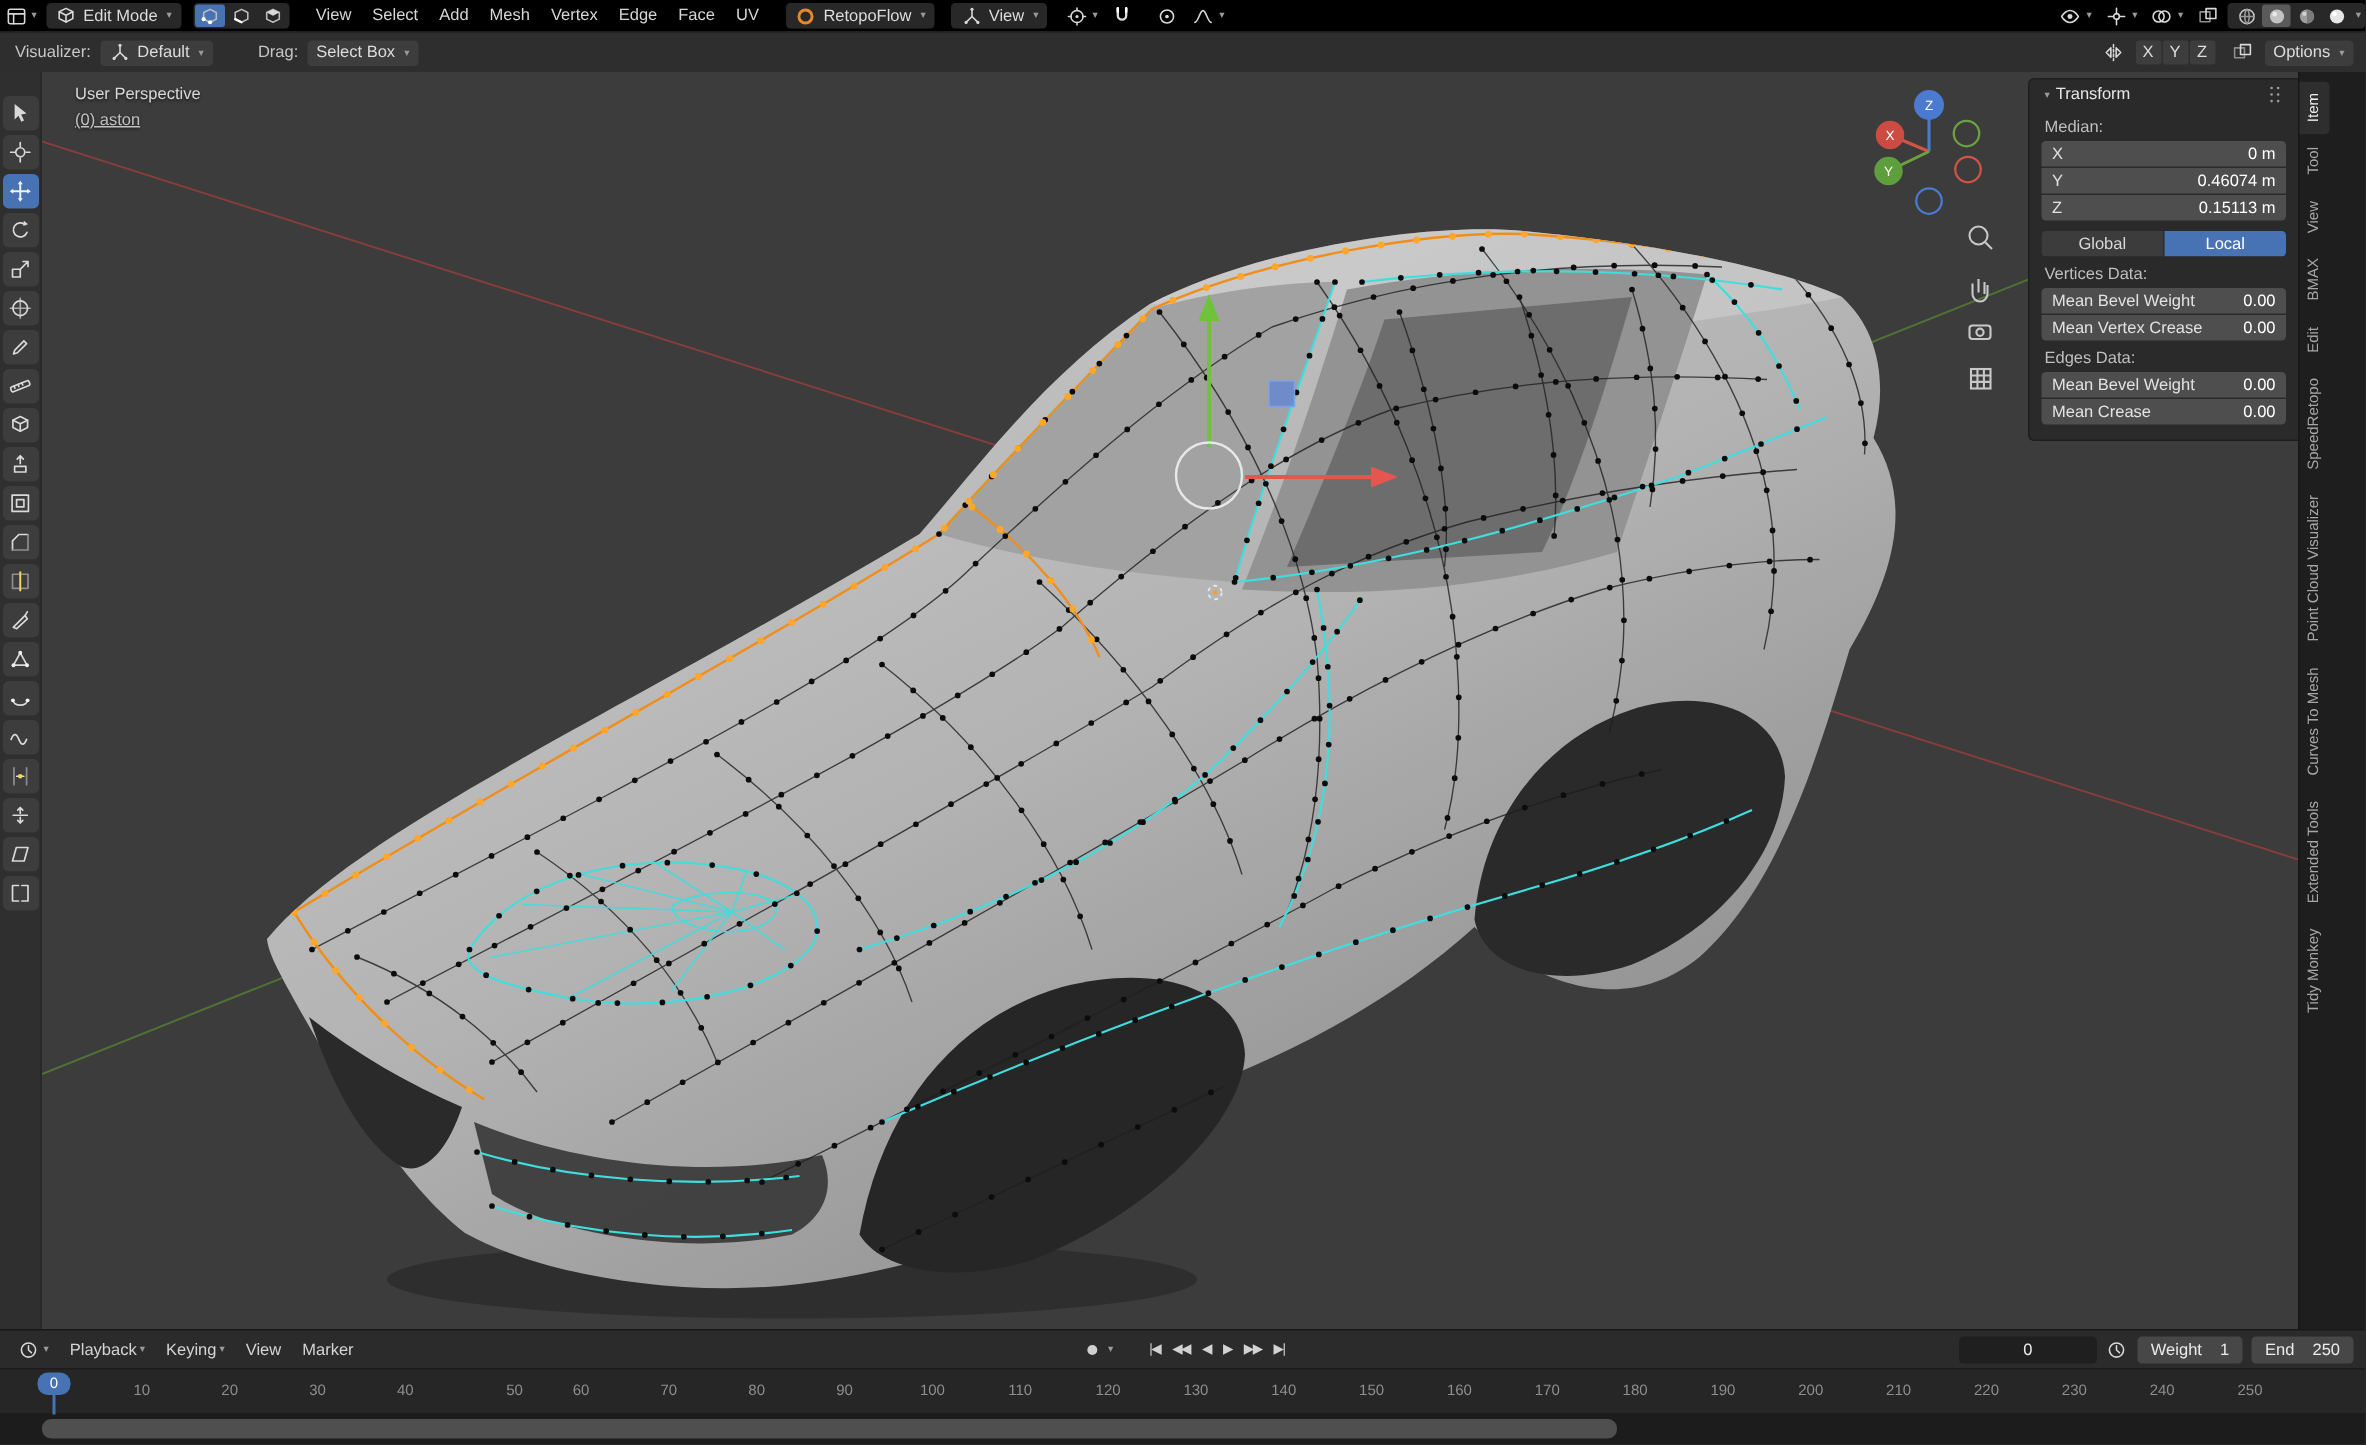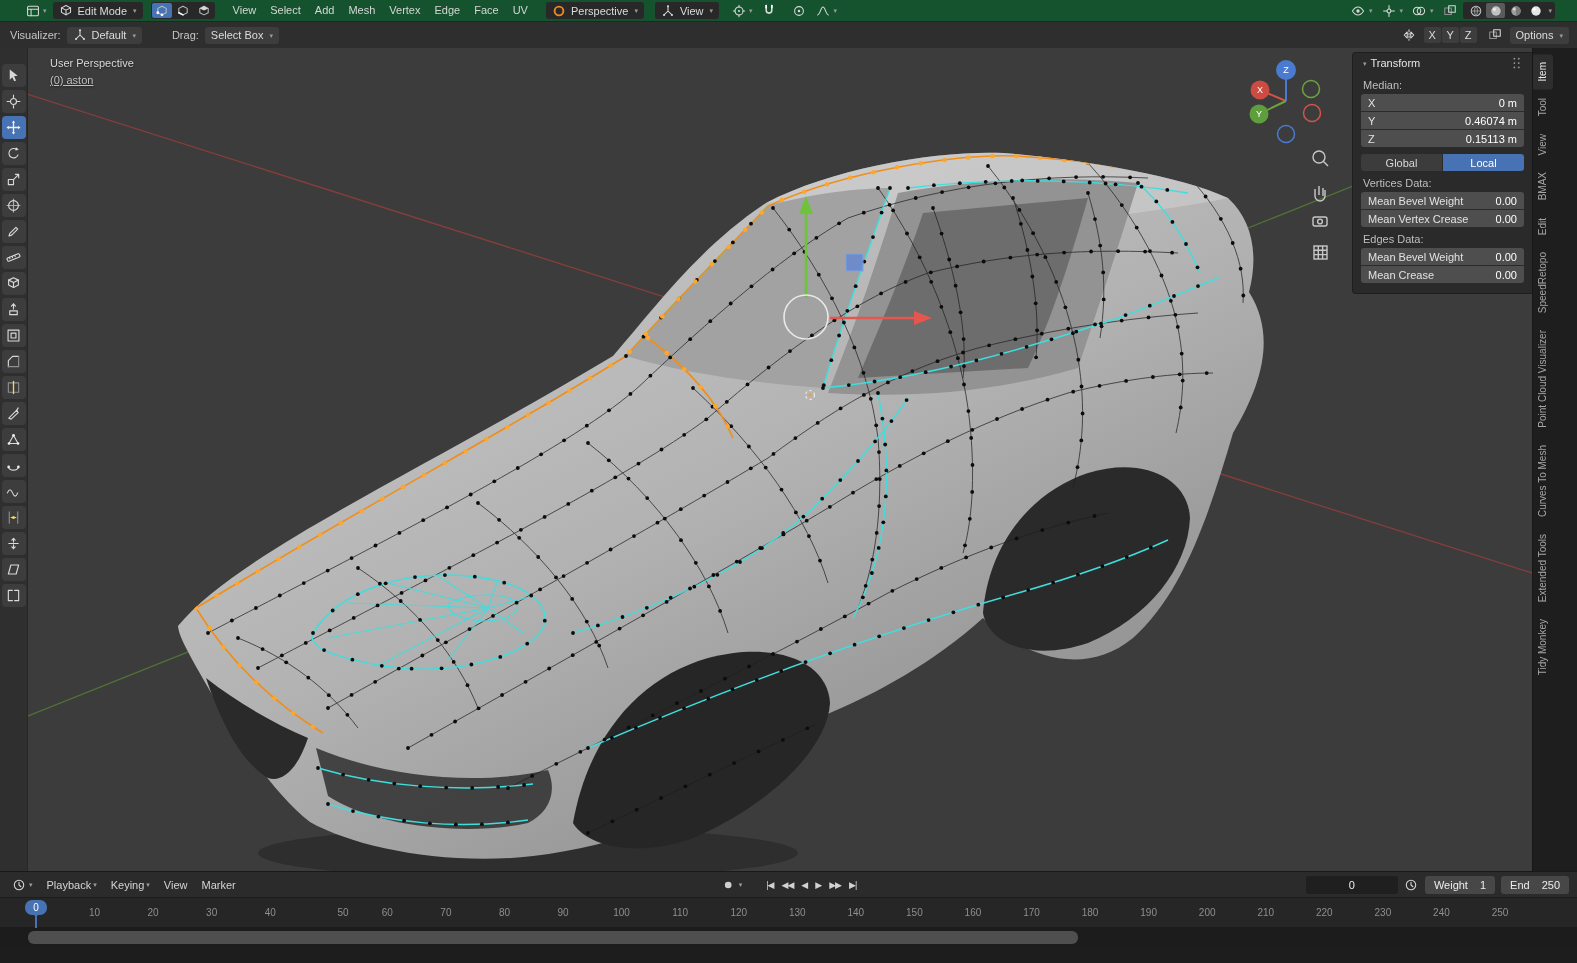--- a/index.html
+++ b/index.html
@@ -1,21 +1,21 @@
 <!DOCTYPE html>
 <html><head>
 <meta charset="utf-8">
 <style>
   *{box-sizing:border-box;margin:0;padding:0;user-select:none;}
   html,body{width:1577px;height:963px;overflow:hidden;}
   body{background:#1d1d1d;font-family:"Liberation Sans","DejaVu Sans",sans-serif;font-size:11px;color:#ccc;}
   .app{width:100%;height:100%;display:flex;flex-direction:column;}
 
   
-  .topbar{height:21px;display:flex;align-items:center;padding:0 22px;gap:3px;background:#14532d;}
+  .topbar{height:21px;display:flex;align-items:center;padding:0 0;gap:3px;background:#000000;}
   .caret{font-size:7px;color:#9a9a9a;margin-left:2px;line-height:1;}
   .hw{display:flex;align-items:center;gap:4px;height:17px;padding:0 6px;background:#282828;border-radius:3px;color:#dcdcdc;white-space:nowrap;}
   .hbtn{display:flex;align-items:center;gap:1px;height:17px;padding:0 3px;border-radius:3px;}
   .icn{display:inline-flex;width:15px;height:15px;align-items:center;justify-content:center;}
   .icn svg{display:block;}
   .menus{display:flex;margin:0 8px;}
   .menu{padding:0 7px;line-height:21px;color:#d6d6d6;}
   .modegroup{display:flex;gap:1px;margin-left:5px;background:#282828;border-radius:3px;padding:1px;}
   .modebtn{width:20px;height:15px;display:flex;align-items:center;justify-content:center;border-radius:2px;}
   .modebtn.active{background:#4772b3;}
@@ -54,21 +54,21 @@
   .seg{display:flex;height:17px;margin-top:7px;border-radius:3px;overflow:hidden;gap:1px;}
   .seg div{flex:1;display:flex;align-items:center;justify-content:center;background:#3c3c3c;color:#d8d8d8;}
   .seg div.active{background:#4772b3;color:#fff;}
 
   
   .tabs{width:45px;background:#1e1e1e;padding-top:6px;display:flex;flex-direction:column;align-items:flex-start;gap:1px;border-left:1px solid #171717;}
   .vtab{writing-mode:vertical-rl;transform:rotate(180deg);font-size:10px;color:#a6a6a6;padding:8px 5px;line-height:1;border-radius:3px 0 0 3px;}
   .vtab.active{background:#2e2e2e;color:#ececec;}
 
   
-  .timeline{height:92px;display:flex;flex-direction:column;}
+  .timeline{height:77px;display:flex;flex-direction:column;}
   .tlheader{height:26px;background:#2b2b2b;border-top:1px solid #191919;display:flex;align-items:center;padding:0 8px;position:relative;}
   .tlmenus{display:flex;margin-left:4px;}
   .tlmenu{padding:0 7px;line-height:26px;color:#d4d4d4;display:flex;align-items:center;}
   .tlcenter{position:absolute;left:50%;transform:translateX(-50%);display:flex;align-items:center;gap:5px;}
   .ctrl{color:#d2d2d2;font-size:9px;padding:2px 3px;letter-spacing:-1px;white-space:nowrap;}
   .tlright{position:absolute;right:8px;display:flex;align-items:center;gap:6px;}
   .framefield{width:92px;height:18px;background:#1f1f1f;border-radius:3px;color:#ececec;display:flex;align-items:center;justify-content:center;}
   .pill{height:18px;background:#474747;border-radius:3px;display:flex;align-items:center;gap:12px;padding:0 9px;color:#ececec;}
   .ruler{height:30px;background:#262626;position:relative;border-top:1px solid #1c1c1c;}
   .tick{position:absolute;top:0;height:30px;line-height:30px;width:44px;margin-left:-22px;text-align:center;color:#8e8e8e;font-size:10px;}
@@ -132,21 +132,21 @@
         <div class="menu">Edge</div>
         <div class="menu">Face</div>
         <div class="menu">UV</div>
       </div>
     <div class="hw">
       <span class="icn">
           <svg viewBox="0 0 16 16" width="14" height="14" fill="none" stroke-width="1.2" stroke-linecap="round" stroke-linejoin="round">
             <circle cx="8" cy="8" r="5" stroke="#e8882a" stroke-width="2.2"></circle>
           </svg>
         </span>
-      <span>Perspective</span>
+      <span>RetopoFlow</span>
       <span class="caret">▾</span>
     </div>
     <div class="hw" style="margin-left:8px">
       <span class="icn">
           <svg viewBox="0 0 16 16" width="14" height="14" fill="none" stroke-width="1.2" stroke-linecap="round" stroke-linejoin="round">
             <path d="M8 8V2.5M8 8 3.5 12.5M8 8l4.5 4.5" stroke="#d9d9d9"></path>
             <circle cx="8" cy="2.5" r="1.2" fill="#d9d9d9"></circle>
             <circle cx="3.5" cy="12.5" r="1.2" fill="#d9d9d9"></circle>
             <circle cx="12.5" cy="12.5" r="1.2" fill="#d9d9d9"></circle>
           </svg>

